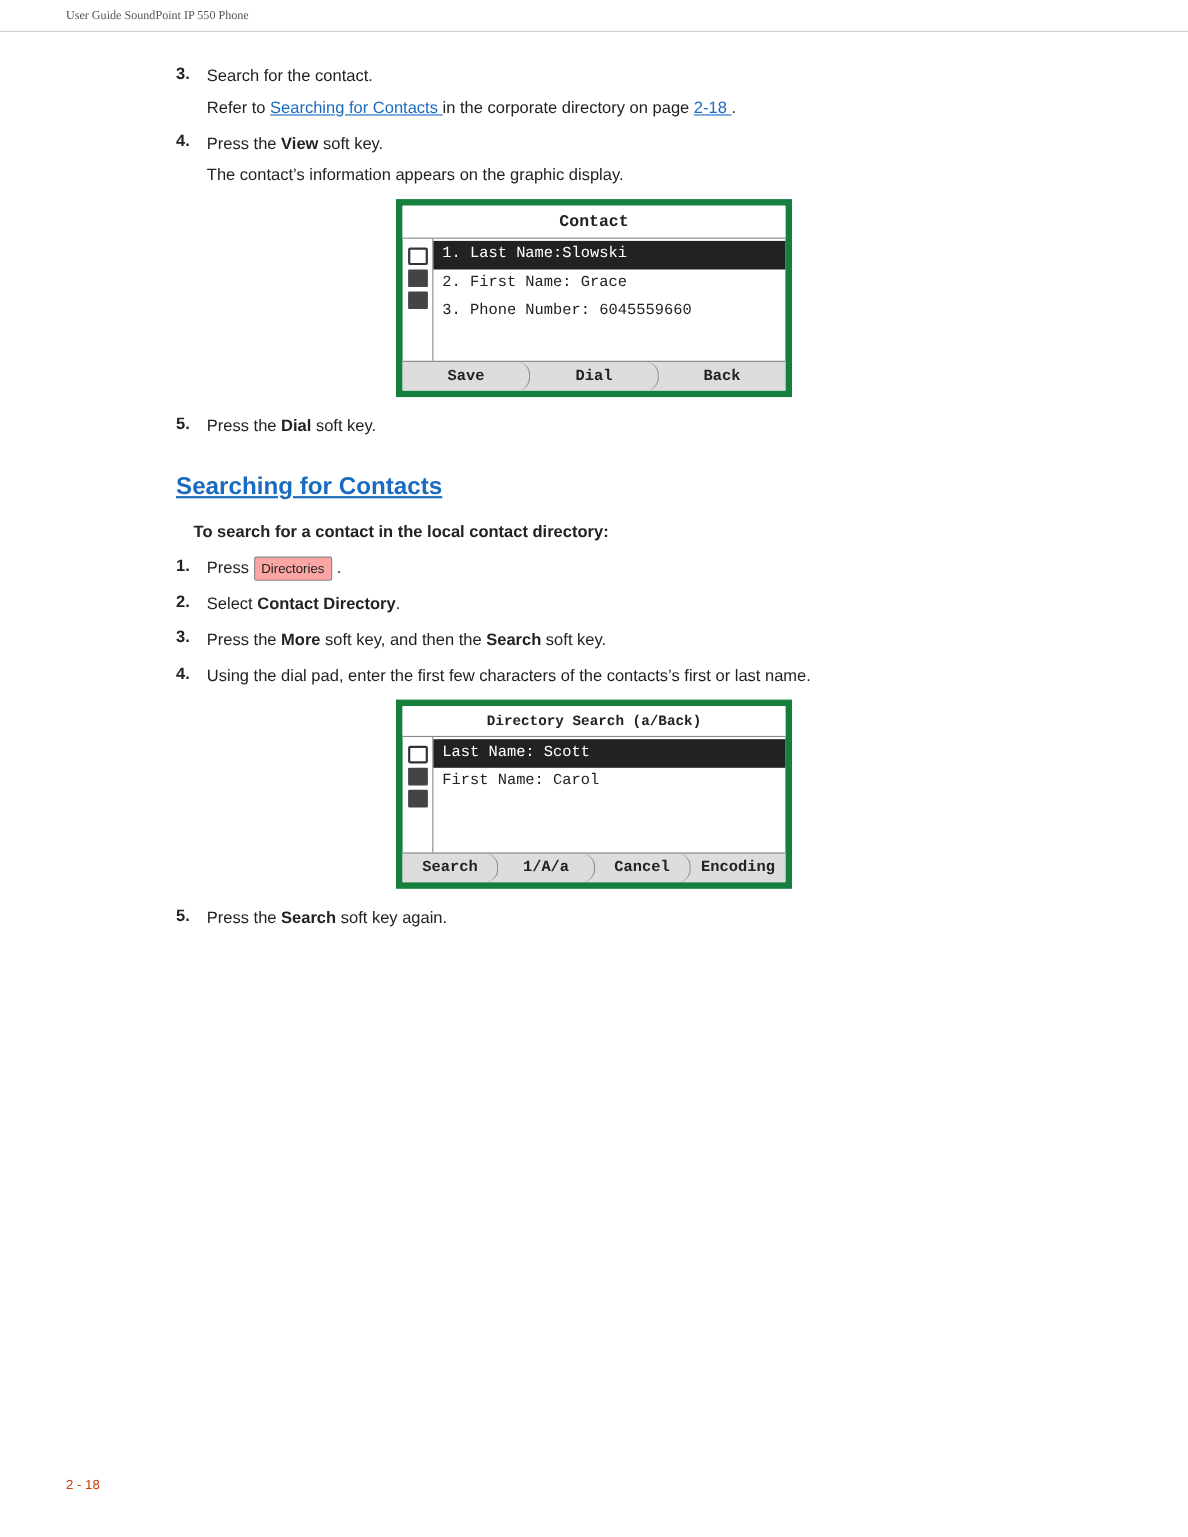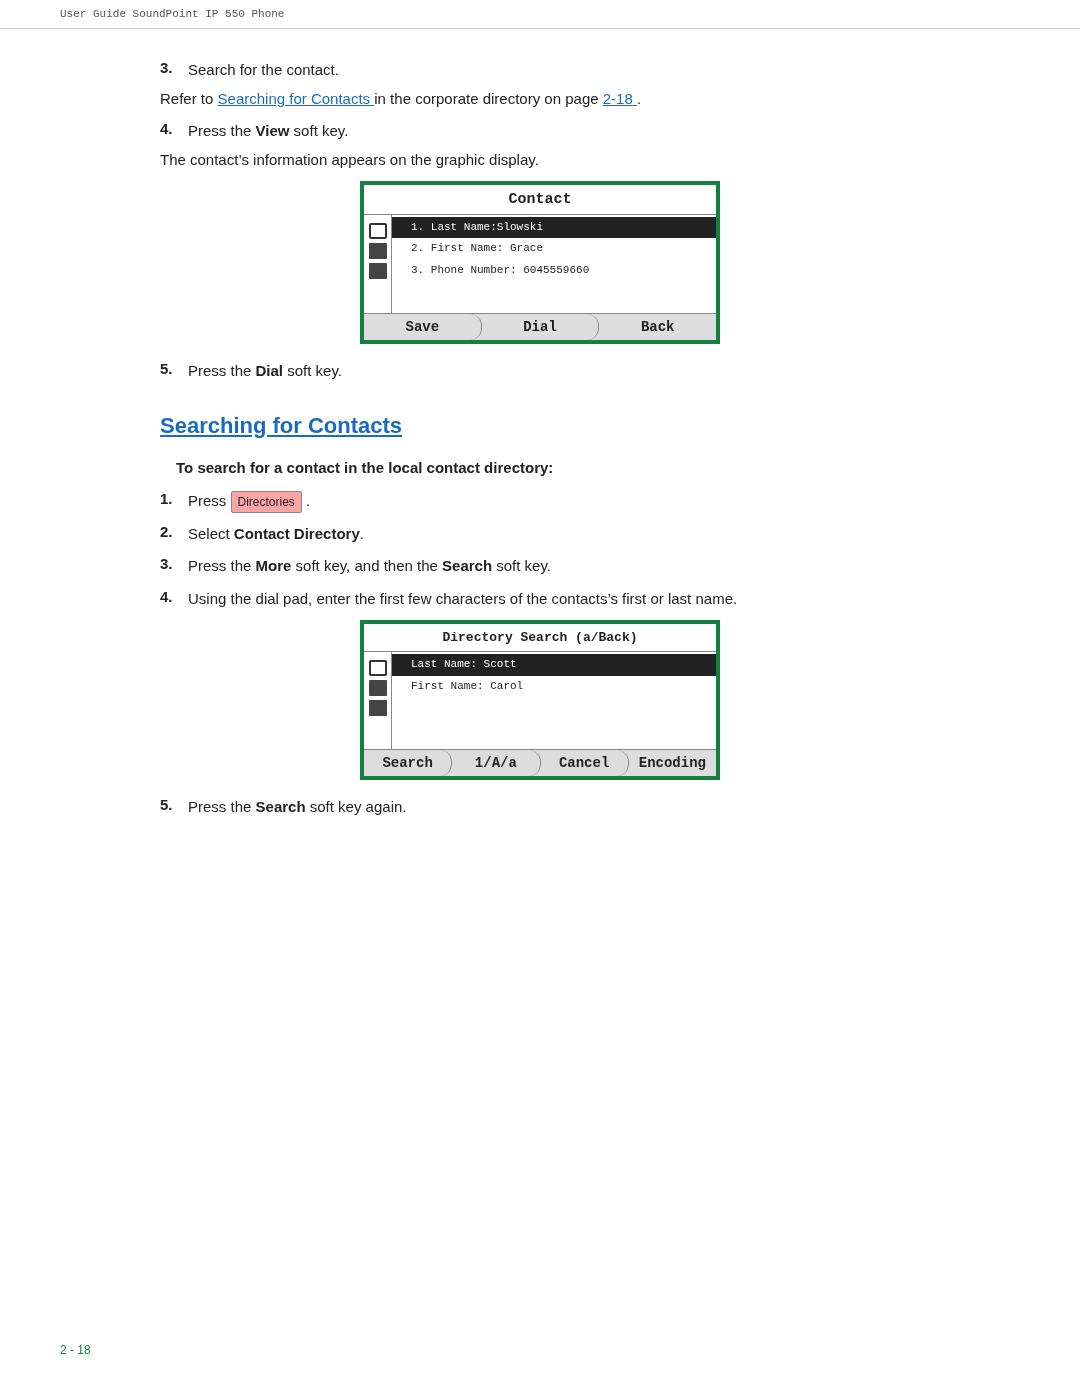--- a/index.html
+++ b/index.html
@@ -16,21 +16,21 @@
       font-size: 15px;
       color: #222222;
       position: relative;
     }
 
     .header-bar {
       border-bottom: 1px solid #cccccc;
       padding: 8px 60px;
       font-size: 11px;
       color: #555555;
-      font-family: Liberation Mono, monospace;
+      font-family: Liberation Serif, serif;
     }
 
     .page-content {
       padding: 30px 160px 60px 160px;
     }
 
     .step-block {
       margin-bottom: 10px;
     }
 
@@ -52,39 +52,40 @@
       font-family: Arial, sans-serif;
       font-size: 15px;
     }
 
     .step-text b {
       font-weight: bold;
       text-align: center;
     }
 
     .step-sub {
+      margin-left: 28px;
       margin-bottom: 8px;
       font-family: Arial, sans-serif;
       font-size: 15px;
       line-height: 1.5;
     }
 
     .link-blue {
       color: #1a6bbf;
       text-decoration: underline;
     }
 
     .link-page {
       color: #1a6bbf;
       text-decoration: underline;
     }
 
     
     .phone-screen {
-      border: 4px solid #15803d;
+      border: 6px solid #15803d;
       background: #ffffff;
       width: 360px;
       margin: 2px auto 16px auto;
       font-family: 'Courier New', monospace;
       font-size: 14px;
     }
 
     .phone-screen-title {
       text-align: center;
       border-bottom: 1px solid #888888;
@@ -107,22 +108,22 @@
       padding: 4px 0;
       gap: 4px;
     }
 
     .phone-screen-list {
       flex: 1;
       padding: 2px 0;
     }
 
     .phone-list-item {
-      padding: 3px 19px;
-      font-size: 11px;
+      padding: 3px 8px;
+      font-size: 14px;
       font-family: 'Courier New', monospace;
       line-height: 1.4;
     }
 
     .phone-list-item.selected {
       background: #222222;
       color: #ffffff;
     }
 
     .phone-screen-buttons {
@@ -175,21 +176,21 @@
       font-family: Arial, sans-serif;
       border-radius: 2px;
       vertical-align: middle;
     }
 
     .page-footer {
       position: absolute;
       bottom: 40px;
       left: 60px;
       font-size: 12px;
-      color: #15803d;
+      color: #c2410c;
       font-family: Arial, sans-serif;
     }
 
     .phone-screen-search-title {
       text-align: center;
       border-bottom: 1px solid #888888;
       padding: 6px 10px;
       font-size: 13px;
       font-weight: bold;
       background: #ffffff;

